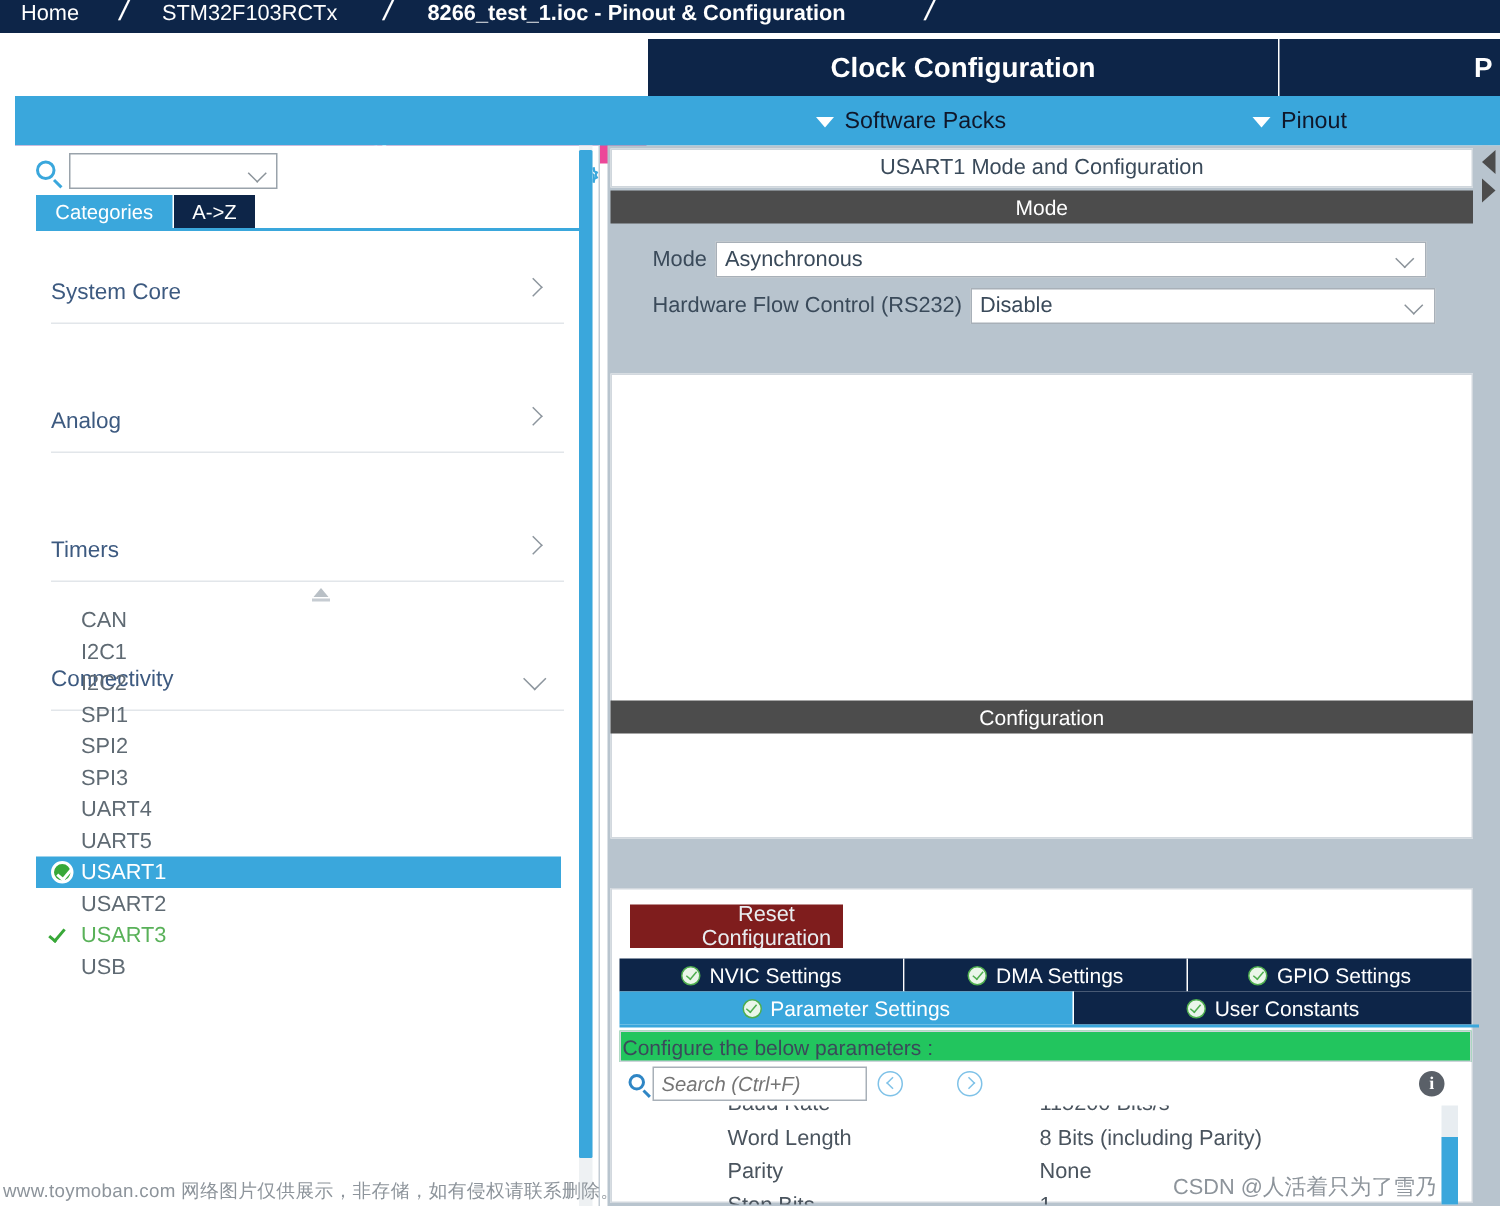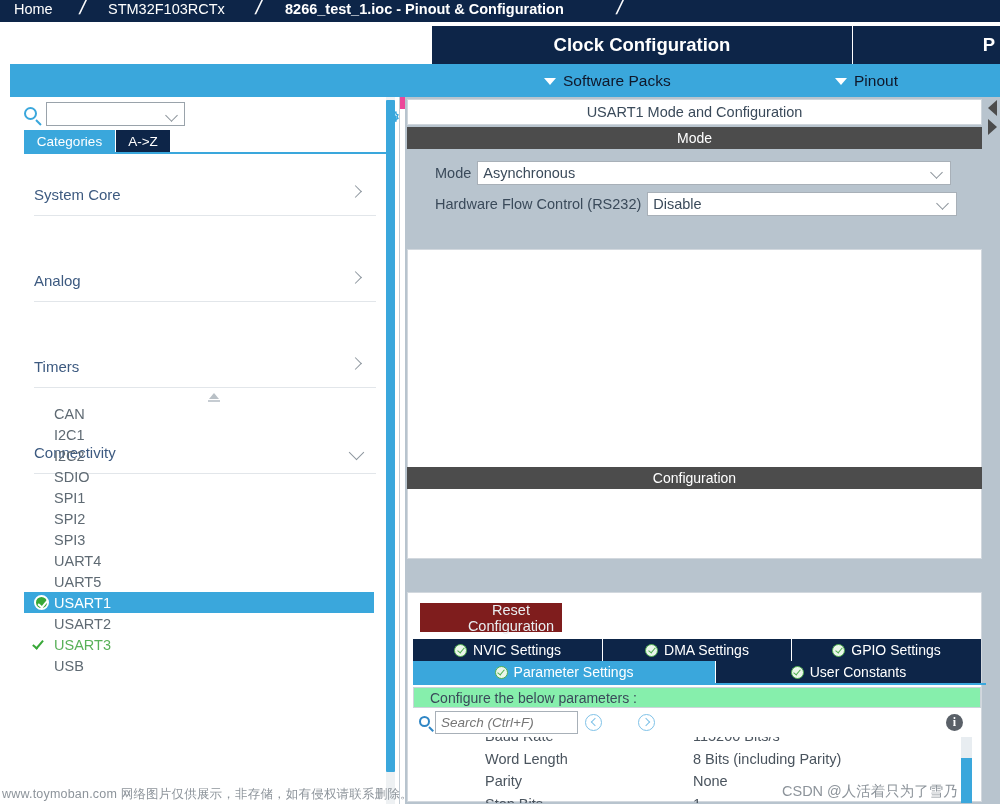--- a/index.html
+++ b/index.html
@@ -222,22 +222,22 @@
   }
   .gchk::after {
     content: ""; position: absolute; left: 3.5px; top: 1.5px;
     width: 3px; height: 6px;
     border-right: 1.8px solid #4fae4f; border-bottom: 1.8px solid #4fae4f;
     transform: rotate(40deg);
   }
 
   .configline {
     position: absolute; left: 5px; width: 568px; height: 21px;
-    border: 1px solid #cdd4da; background: #86efac;
-    display: flex; align-items: center; padding-left: 16px;
+    border: 1px solid #cdd4da; background: #22c55e;
+    display: flex; align-items: center; padding-left: 1px;
     font-size: 14px; color: #3a4a5a;
   }
 
   .psearchrow { position: absolute; left: 5px; width: 568px; height: 26px; }
   .mag2 {
     position: absolute; left: 6px; top: 6px; width: 11px; height: 11px;
     border: 2px solid #2f86c5; border-radius: 50%;
   }
   .mag2::after {
     content: ""; position: absolute; left: 8px; top: 8px;
@@ -396,23 +396,20 @@
 
       <div class="plist" style="top:249px;">
         <div class="prow">
             <span>CAN</span>
           </div>
         <div class="prow">
             <span>I2C1</span>
           </div>
         <div class="prow">
             <span>I2C2</span>
-          </div>
-        <div class="prow">
-            <span>SDIO</span>
           </div>
         <div class="prow">
             <span>SPI1</span>
           </div>
         <div class="prow">
             <span>SPI2</span>
           </div>
         <div class="prow">
             <span>SPI3</span>
           </div>

